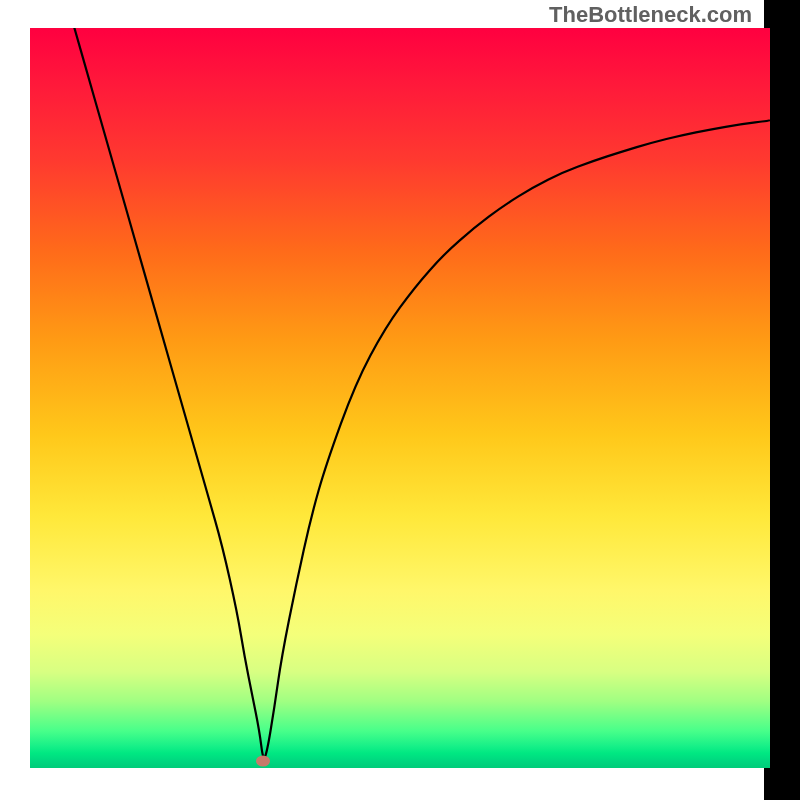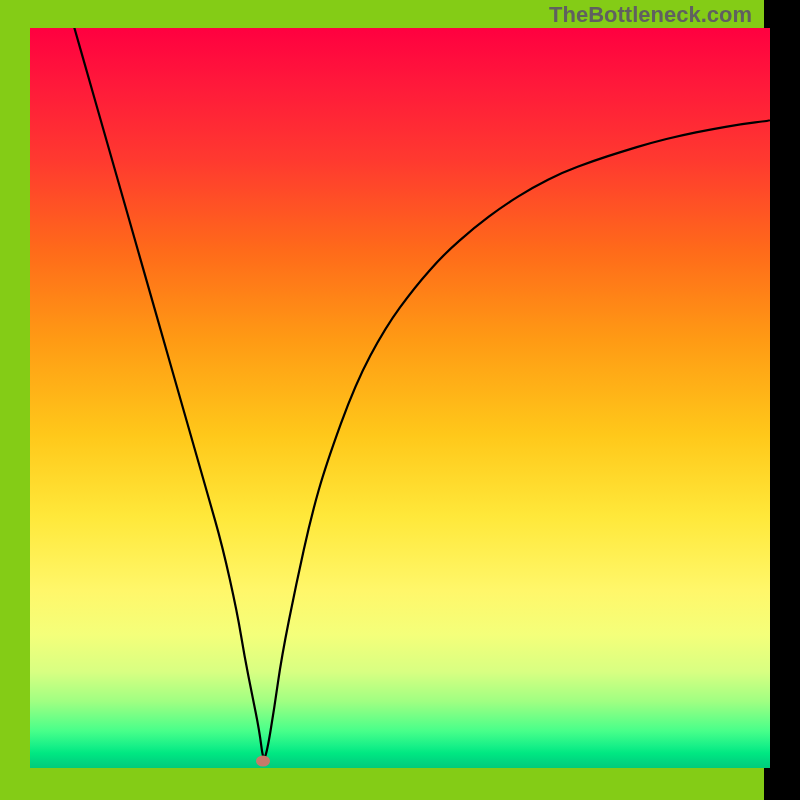--- a/index.html
+++ b/index.html
@@ -8,21 +8,21 @@
     width: 800px;
     height: 800px;
     background: #000;
     font-family: Arial, Helvetica, sans-serif;
     overflow: hidden;
   }
   .frame {
     position: relative;
     width: 764px;
     height: 800px;
-    background: #84cc16;
+    background: #ffffff;
   }
   .watermark {
     position: absolute;
     top: 2px;
     right: 12px;
     color: #606060;
     font-size: 22px;
     font-weight: 600;
     z-index: 10;
     user-select: none;

